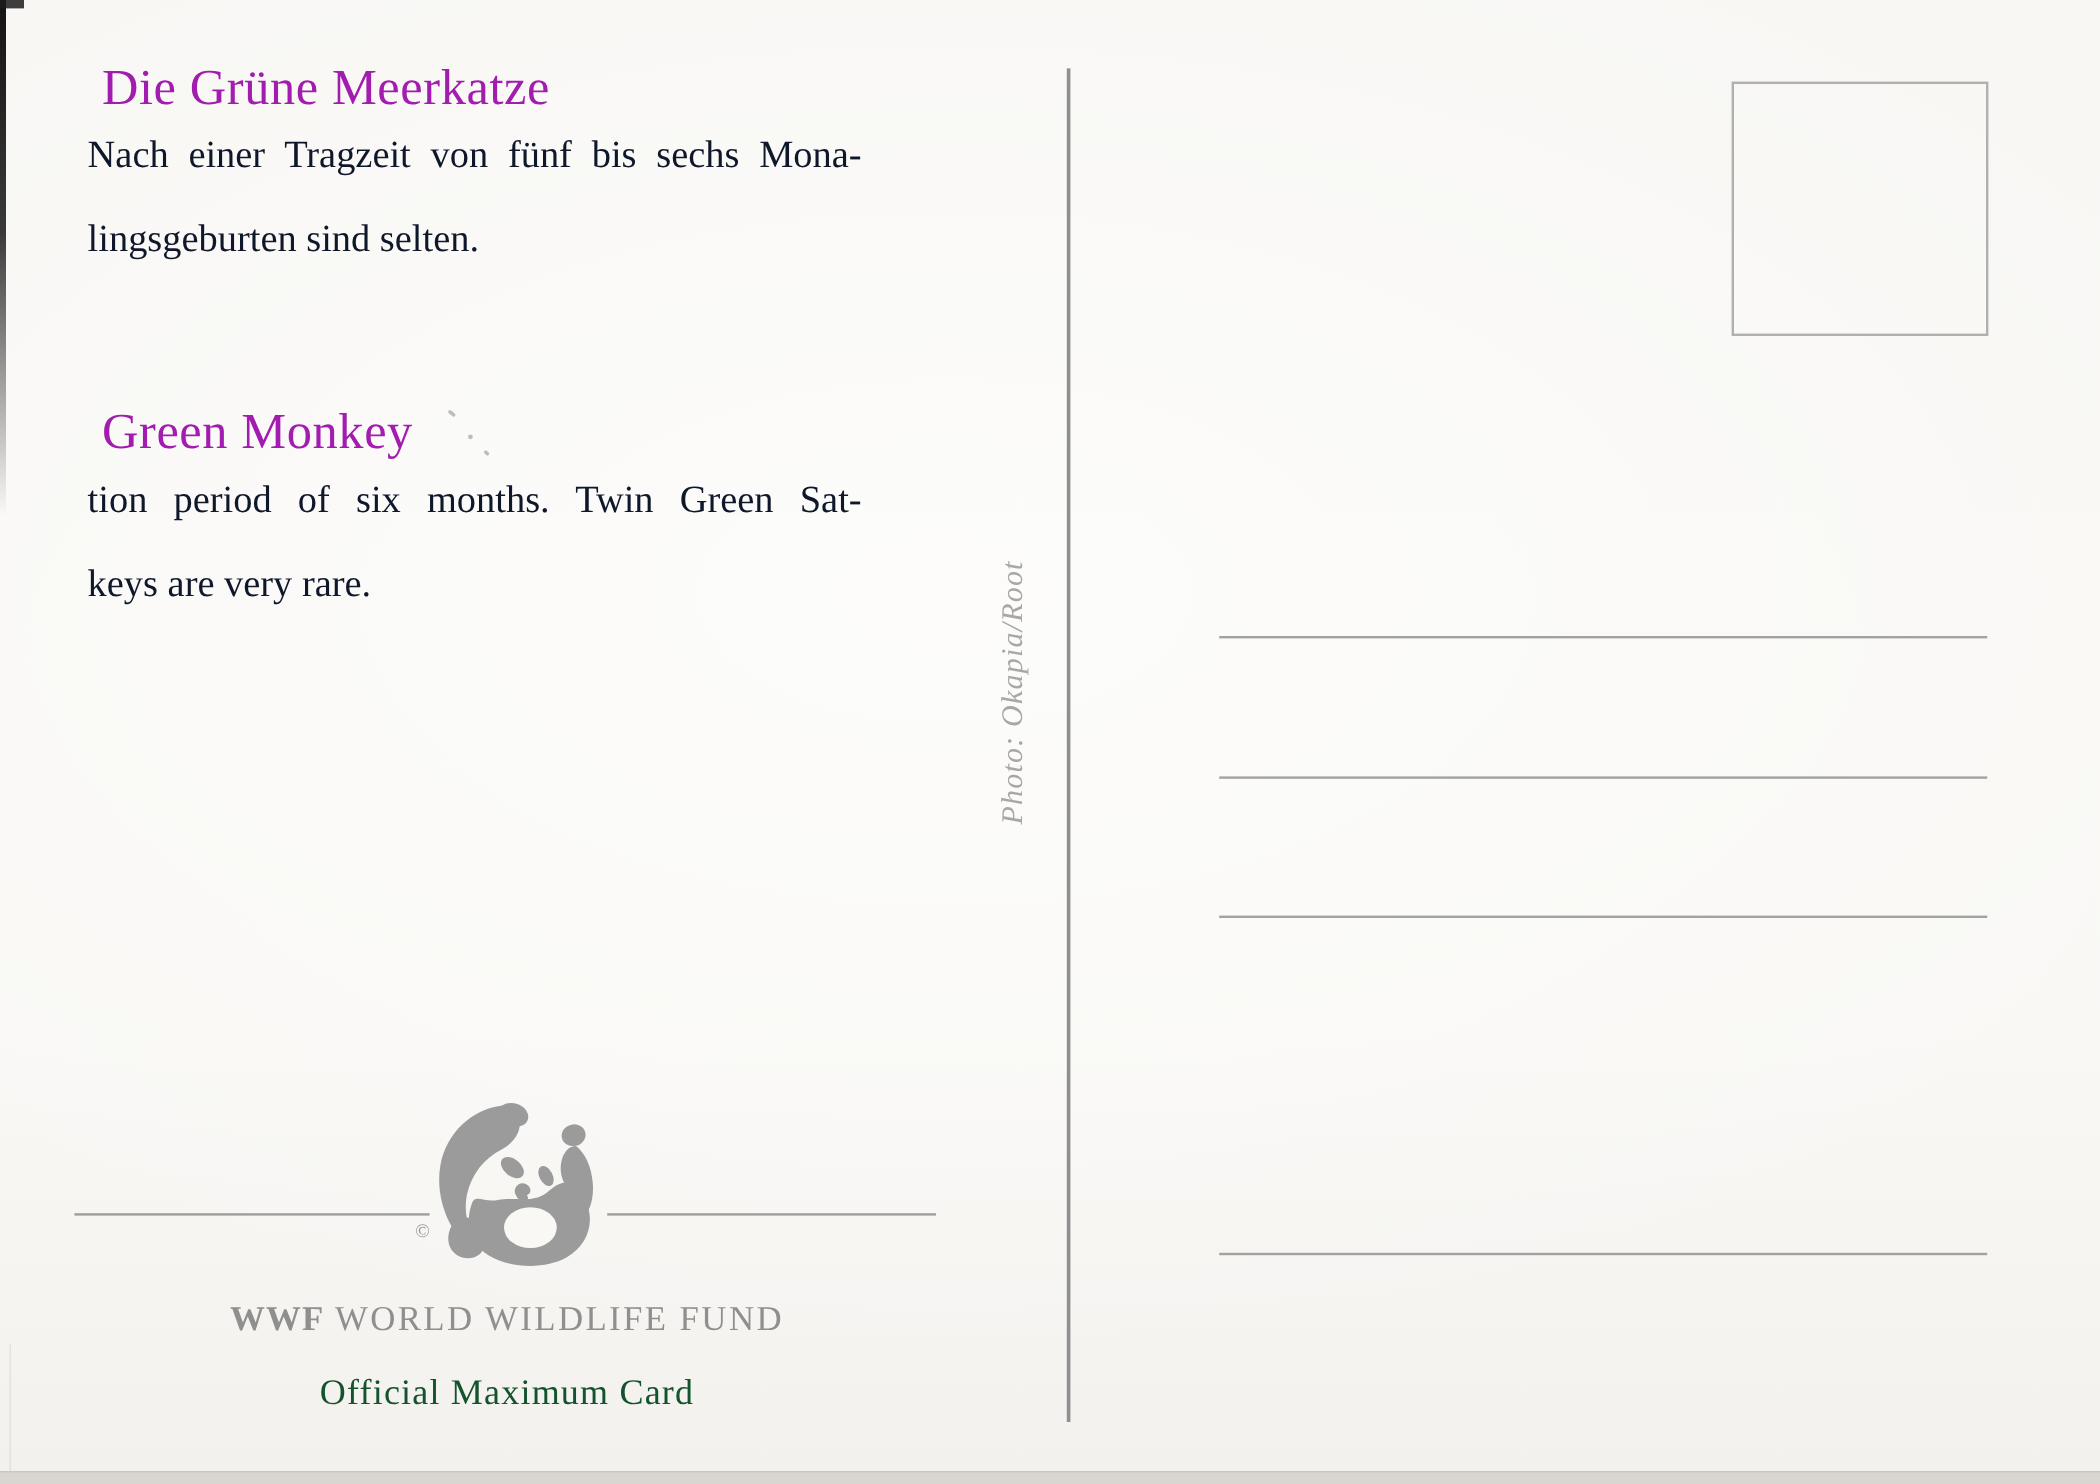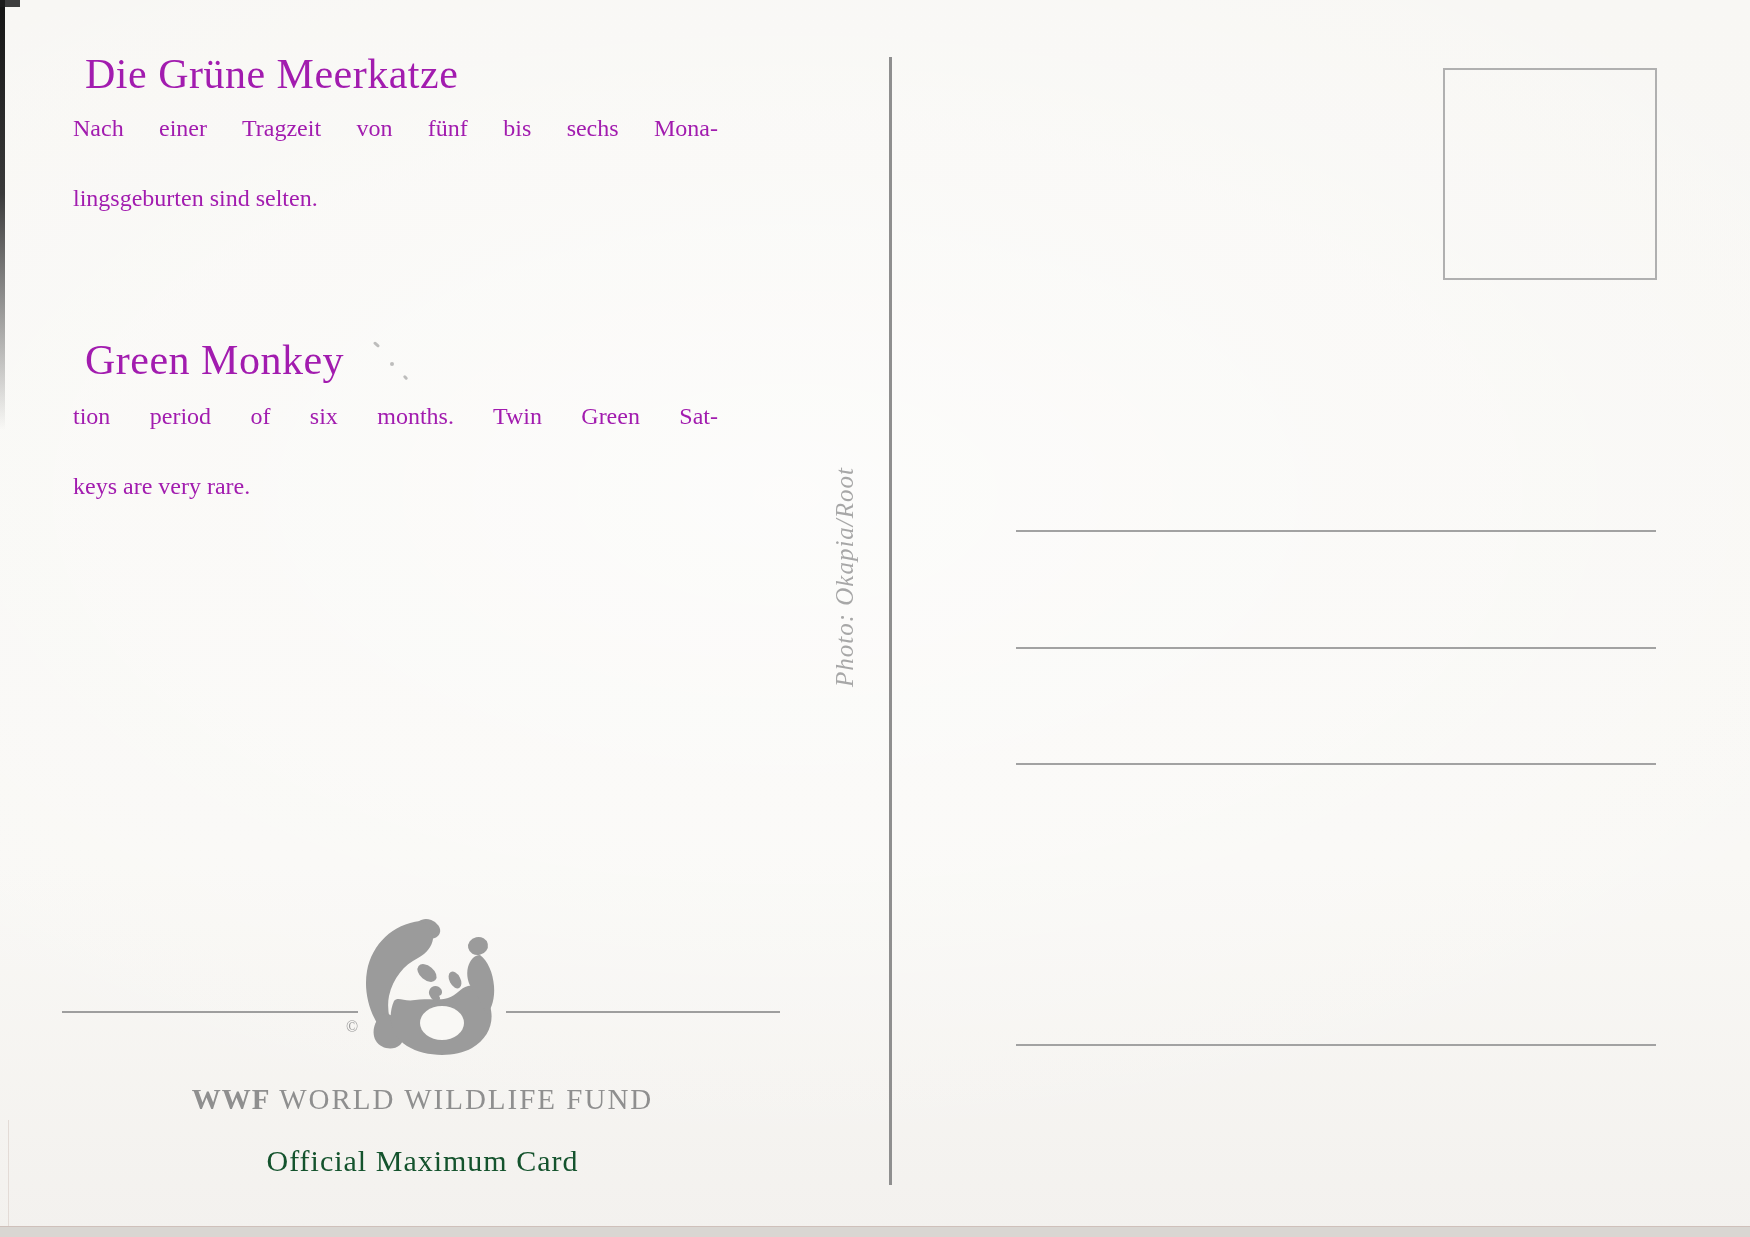--- a/index.html
+++ b/index.html
@@ -22,21 +22,21 @@
   .scan-corner-mark{position:absolute;left:0;top:0;width:20px;height:7px;background:#1c1c1c;opacity:.85;}
   .scan-edge-bottom{
     position:absolute;left:0;bottom:0;width:1750px;height:10px;
     background:#d9d6d2;border-top:1px solid #cfc0ba;
   }
   .card-edge-left-faint{position:absolute;left:8px;top:1120px;width:1px;height:106px;background:#e3dbd6;}
   .heading{
     position:absolute;left:85px;font-size:42px;letter-spacing:.5px;
     color:#a21caf;white-space:nowrap;
   }
-  .para{position:absolute;left:73px;width:645px;font-size:24px;line-height:45.5px;color:#a21caf;}
+  .para{position:absolute;left:73px;width:645px;font-size:32px;line-height:45.5px;color:#0f172a;}
   .para .line{display:block;text-align:justify;text-align-last:justify;white-space:nowrap;}
   .para .line.last{text-align-last:left;margin-top:24px;}
 
   .photo-credit{
     position:absolute;left:845px;top:577px;
     transform:translate(-50%,-50%) rotate(-90deg);
     font-style:italic;font-size:25px;letter-spacing:1px;color:#a7a7a7;white-space:nowrap;
   }
   .v-divider{position:absolute;left:889px;top:57px;width:3px;height:1128px;background:#8f8f8f;}
 

